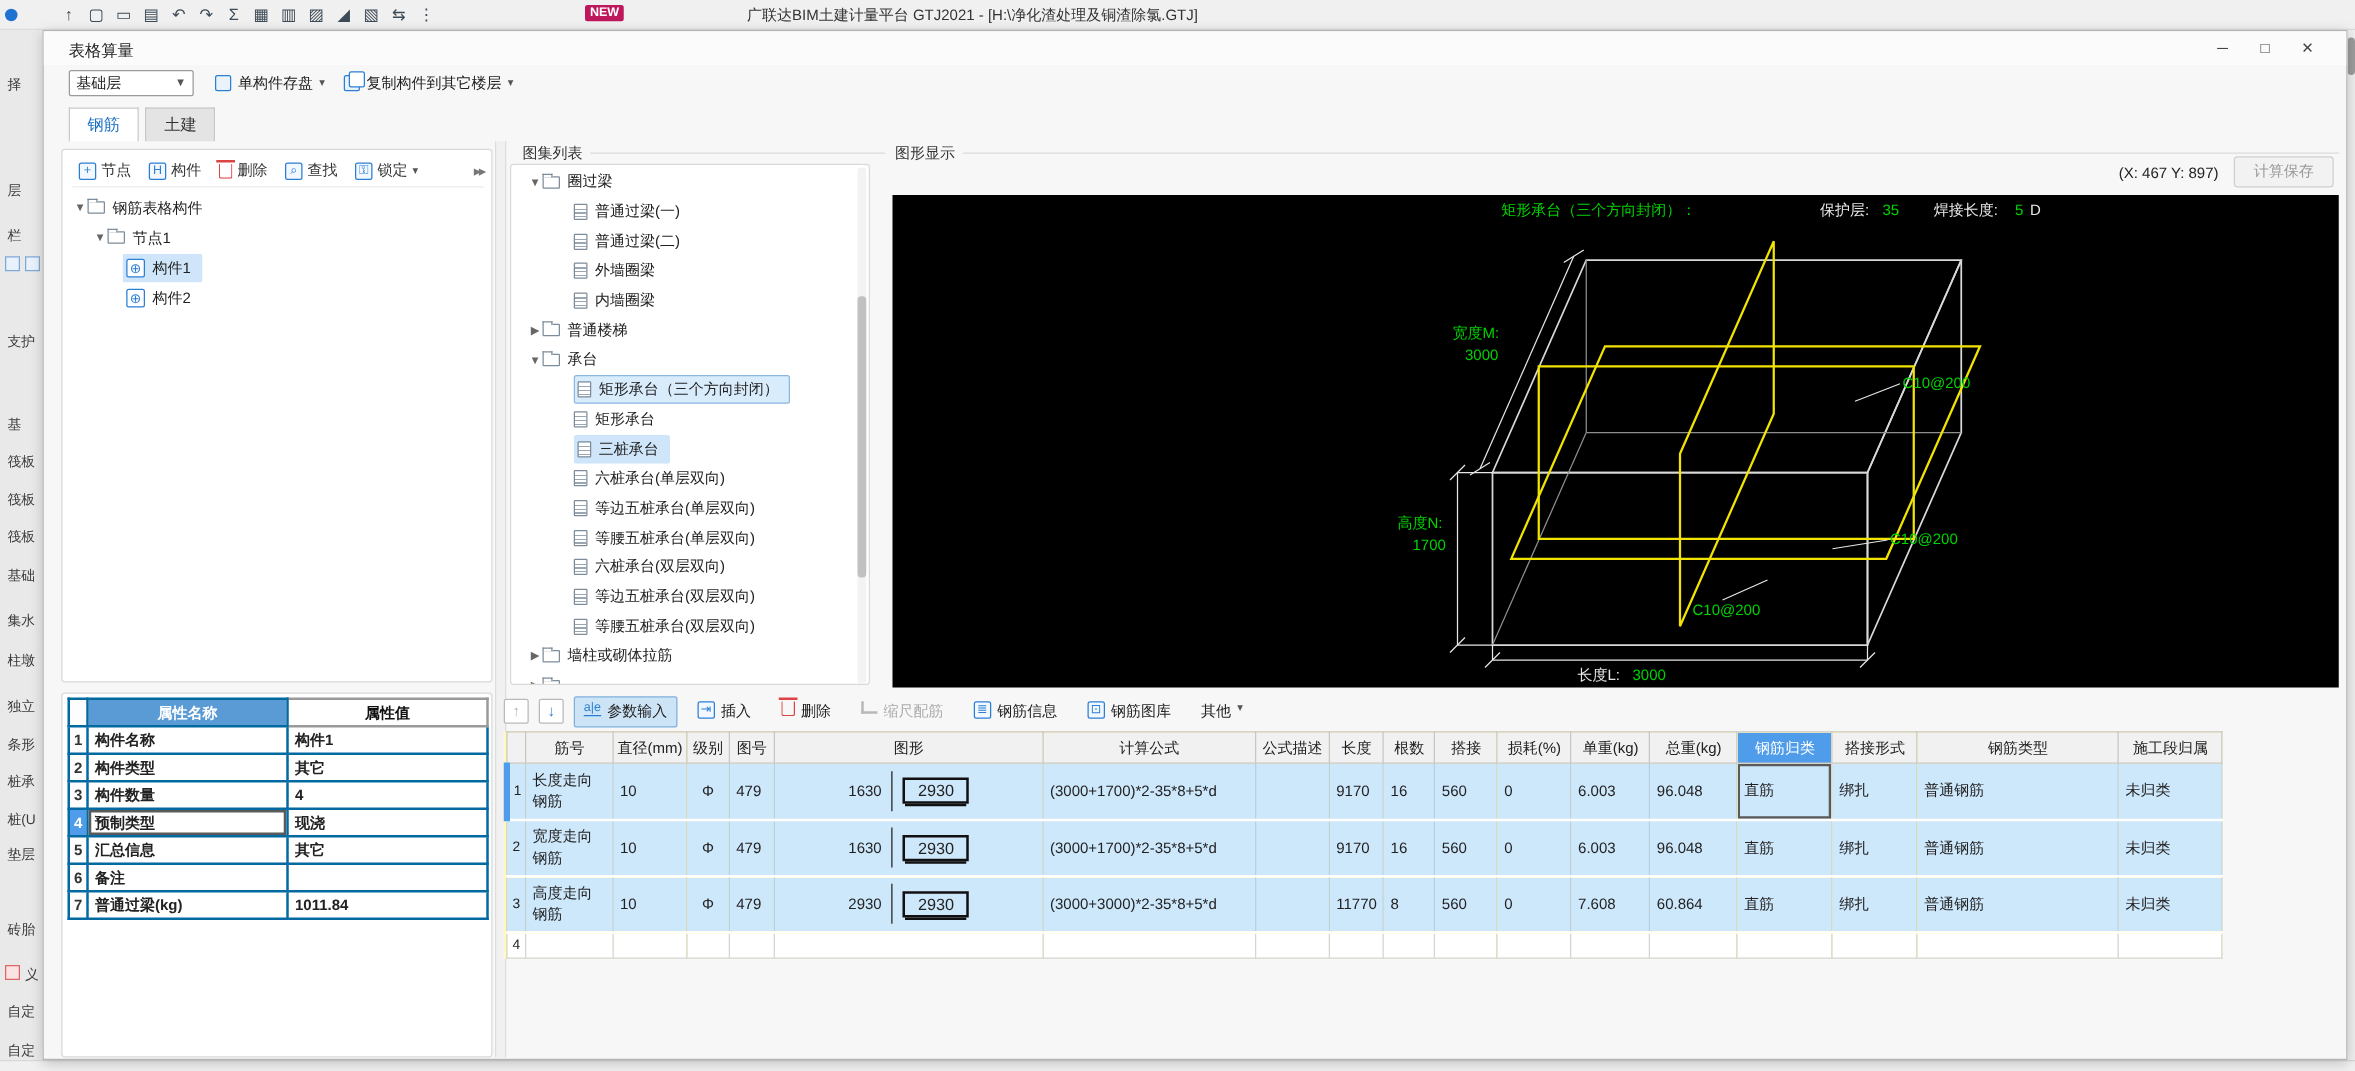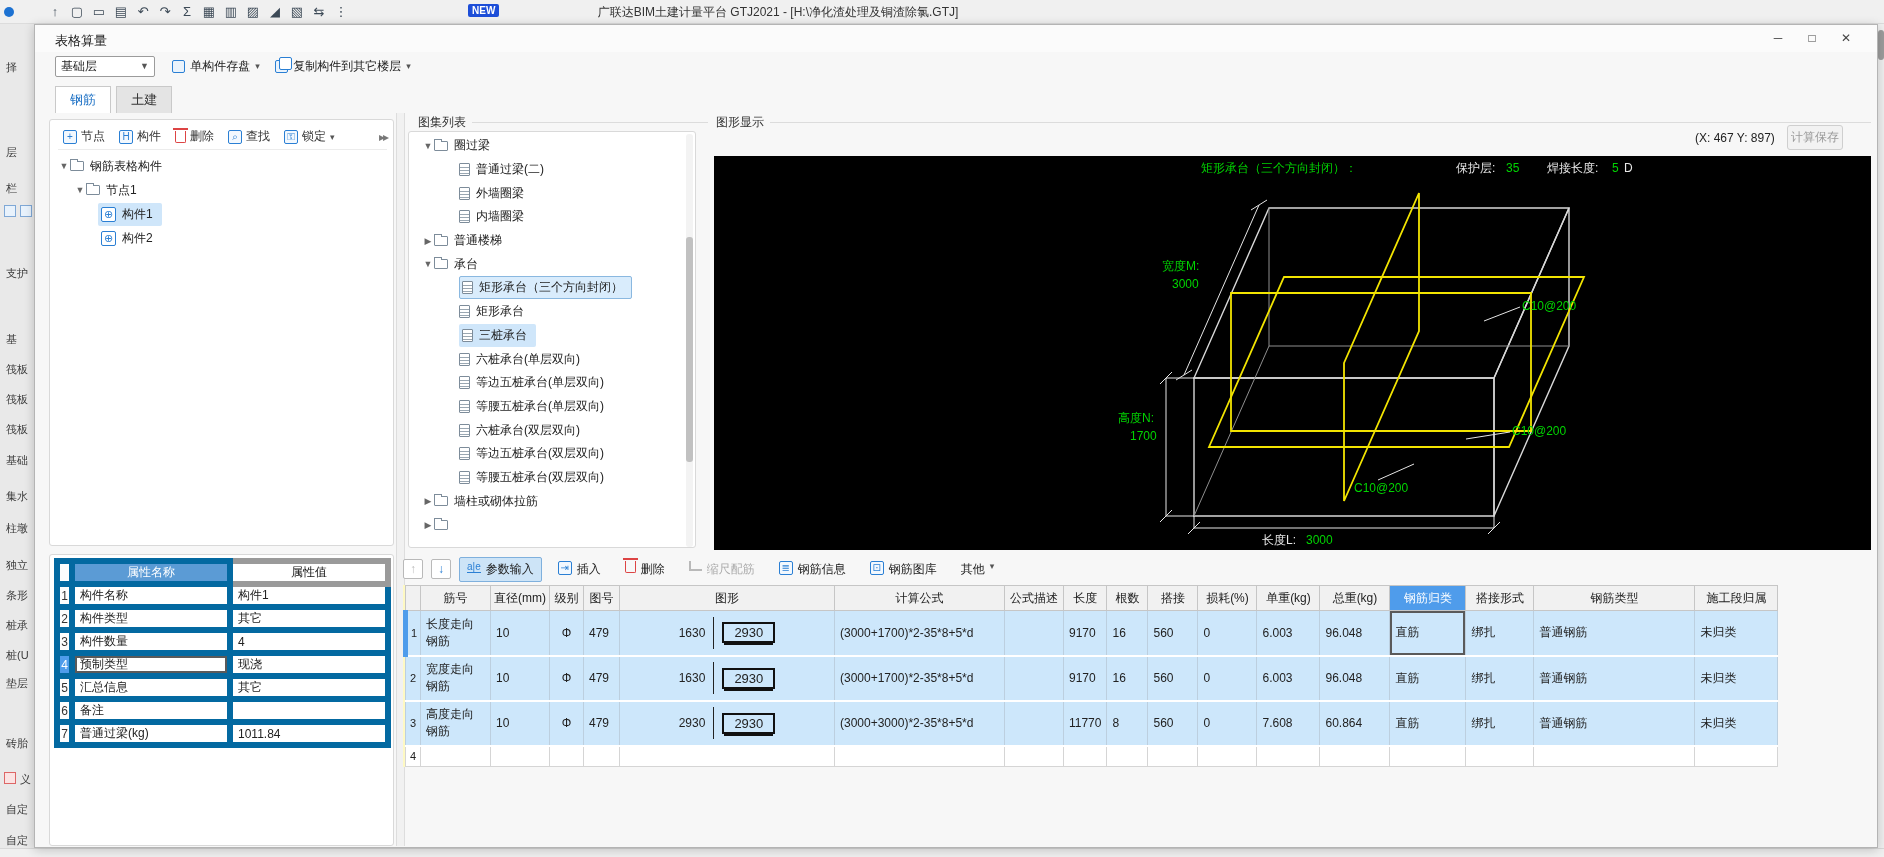--- a/index.html
+++ b/index.html
@@ -5,21 +5,21 @@
   * { margin:0; padding:0; box-sizing:border-box; }
   html,body { width:1884px; height:857px; overflow:hidden;
     font-family:"Liberation Sans","DejaVu Sans",sans-serif; font-size:12px; color:#222; background:#e9e9e9; }
   .abs { position:absolute; }
 
   
   #titlebar { left:0; top:0; width:1884px; height:24px; background:#f0f0f0; border-bottom:1px solid #dcdcdc; }
   #titlebar .logo-dot { left:4px; top:7px; width:10px; height:10px; border-radius:50%; background:#1d72d2; }
   .tb-ico { display:inline-block; width:22px; text-align:center; color:#3d4a57; font-size:13px; line-height:24px; }
   #tb-icons { left:44px; top:0; height:24px; }
-  #new-badge { left:468px; top:4px; background:#1d4ed8; color:#fff; font-size:10px; padding:1px 4px; border-radius:2px; font-weight:bold; }
+  #new-badge { left:468px; top:4px; background:#be185d; color:#fff; font-size:10px; padding:1px 4px; border-radius:2px; font-weight:bold; }
   #app-title { left:0; top:0; width:1556px; height:24px; text-align:center; line-height:24px; color:#333; }
   #right-scroll { left:1876px; top:24px; width:8px; height:833px; background:#f0f0f0; border-left:1px solid #dcdcdc; }
   #right-scroll .thumb { left:1px; top:6px; width:6px; height:30px; background:#9d9d9d; border-radius:3px; }
   #bottom-strip { left:0; top:848px; width:1884px; height:9px; background:#f0f0f0; border-top:1px solid #d8d8d8; }
 
   
   .side-label { left:6px; color:#3a3a3a; font-size:11px; white-space:nowrap; }
   .side-ico { width:12px; height:12px; border:1px solid #7fa8d6; background:#e8f2fc; }
   .side-ico.red { border-color:#d66; background:#fbe3e3; }
   .edge-ico { left:36px; width:10px; height:12px; background:#dceafa; border:1px solid #9ec2ea; }
@@ -57,21 +57,21 @@
   .doc { width:11px; height:13px; border:1px solid #7d8c9a; border-radius:1px; margin-right:6px;
          background:linear-gradient(#fff 3px,#9aa7b2 3px,#9aa7b2 4px,#fff 4px,#fff 6px,#9aa7b2 6px,#9aa7b2 7px,#fff 7px,#fff 9px,#9aa7b2 9px,#9aa7b2 10px,#fff 10px); }
   .comp-ico { display:inline-flex; width:15px; height:15px; border:1px solid #2a7fd4; border-radius:2px; color:#2a7fd4; font-size:11px; align-items:center; justify-content:center; margin-right:6px; background:#fff; }
   .rowpad { display:inline-flex; align-items:center; padding:2px 8px 2px 2px; border:1px solid transparent; border-radius:2px; }
   .rowpad.sel { background:#cfe6fa; }
   .rowpad.selb { background:#d9ecfc; border-color:#8ab8e0; }
 
   
   #prop-panel { left:14px; top:529px; width:345px; height:292px; }
   #prop-table { left:4px; top:3px; border-collapse:collapse; table-layout:fixed; width:337px; }
-  #prop-table td, #prop-table th { border:6px solid #0369a1; height:22px; padding:0 5px; font-weight:normal; text-align:left; overflow:hidden; white-space:nowrap; }
+  #prop-table td, #prop-table th { border:2px solid #0369a1; height:22px; padding:0 5px; font-weight:bold; text-align:left; overflow:hidden; white-space:nowrap; }
   #prop-table .numc { width:15px; padding:0 1px; text-align:center; color:#333; background:#fdfdfd; }
   #prop-table th.h-name { background:#5b9bd5; color:#fff; text-align:center; }
   #prop-table th.h-val { background:#fff; color:#111; text-align:center; border-color:#9a9a9a; }
   #prop-table td.namec { width:112px; }
   #prop-table tr.r-sel .numc { background:#4f9ceb; color:#fff; }
   #prop-table tr.r-sel .namec { box-shadow:inset 0 0 0 2px #5a5a5a; }
 
   
   #splitter { left:361px; top:88px; width:9px; height:733px; background:#f1f1f1; border-left:1px solid #ddd; border-right:1px solid #ddd; }
 
@@ -82,21 +82,21 @@
   .atlas-list { padding-top:2px; }
   .atlas-list .trow { height:23.7px; }
   .ind-f { padding-left:13px; }
   .ind-l { padding-left:50px; }
   #atlas-scroll { right:2px; top:2px; width:7px; height:413px; background:#f3f3f3; border-radius:3px; }
   #atlas-scroll .thumb { left:0; top:103px; width:7px; height:225px; background:#c1c1c1; border-radius:3px; }
 
   
   #gfx-head { left:681px; top:88px; width:1155px; height:18px; display:flex; align-items:center; gap:6px; color:#333; }
   #gfx-coords { left:1660px; top:106px; color:#222; }
-  #calc-save { left:1752px; top:100px; width:56px; height:25px; background:#f2f2f2; border:1px solid #cfcfcf; border-radius:3px; color:#9a9a9a; text-align:center; line-height:23px; }
+  #calc-save { left:1752px; top:100px; width:80px; height:25px; background:#f2f2f2; border:1px solid #cfcfcf; border-radius:3px; color:#9a9a9a; text-align:center; line-height:23px; }
   #canvas { left:679px; top:131px; width:1157px; height:394px; background:#000; }
   #canvas svg { position:absolute; left:0; top:0; }
 
   
   #rebar-toolbar { left:368px; top:530px; height:28px; display:flex; align-items:center; gap:8px; }
   .rt-btn { display:inline-flex; align-items:flex-start; gap:5px; padding:3px 7px; border:1px solid transparent; border-radius:2px; color:#222; }
   .rt-btn.on { background:#cde4f7; border-color:#7fb0dd; }
   .rt-btn.off { color:#ababab; }
   .sq-btn { width:20px; height:20px; border:1px solid #b9b9b9; border-radius:2px; background:#fff; text-align:center; line-height:18px; color:#2a7fd4; }
   .sq-btn.dis { color:#bbb; }
@@ -294,20 +294,24 @@
   <div id="atlas-head" class="abs">
     <span>图集列表</span>
       <span class="groove"></span>
   </div>
   <div id="atlas-box" class="abs panelbox">
     <div class="atlas-list">
       <div class="trow ind-f">
           <span class="arr">▼</span>
           <span class="folder"></span>
           <span>圈过梁</span>
+        </div>
+      <div class="trow ind-l">
+          <span class="doc"></span>
+          <span>普通过梁(一)</span>
         </div>
       <div class="trow ind-l">
           <span class="doc"></span>
           <span>普通过梁(二)</span>
         </div>
       <div class="trow ind-l">
           <span class="doc"></span>
           <span>外墙圈梁</span>
         </div>
       <div class="trow ind-l">

